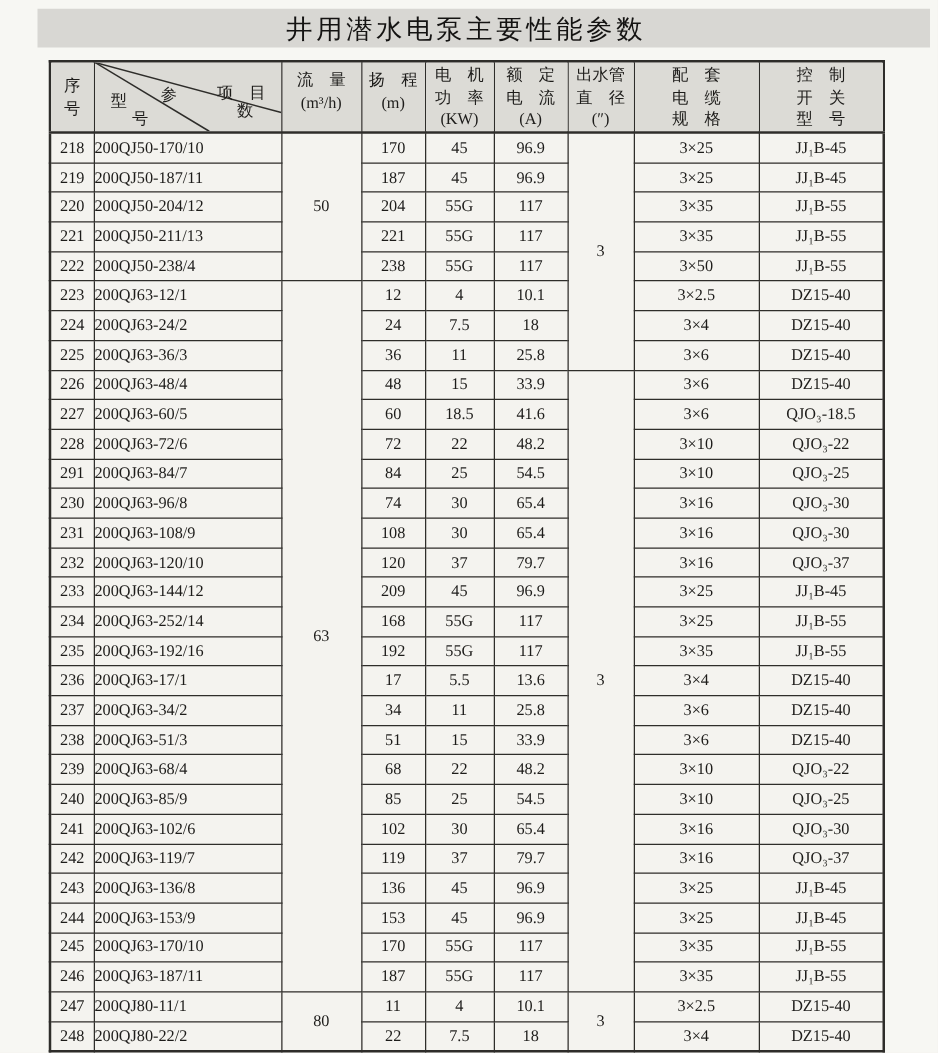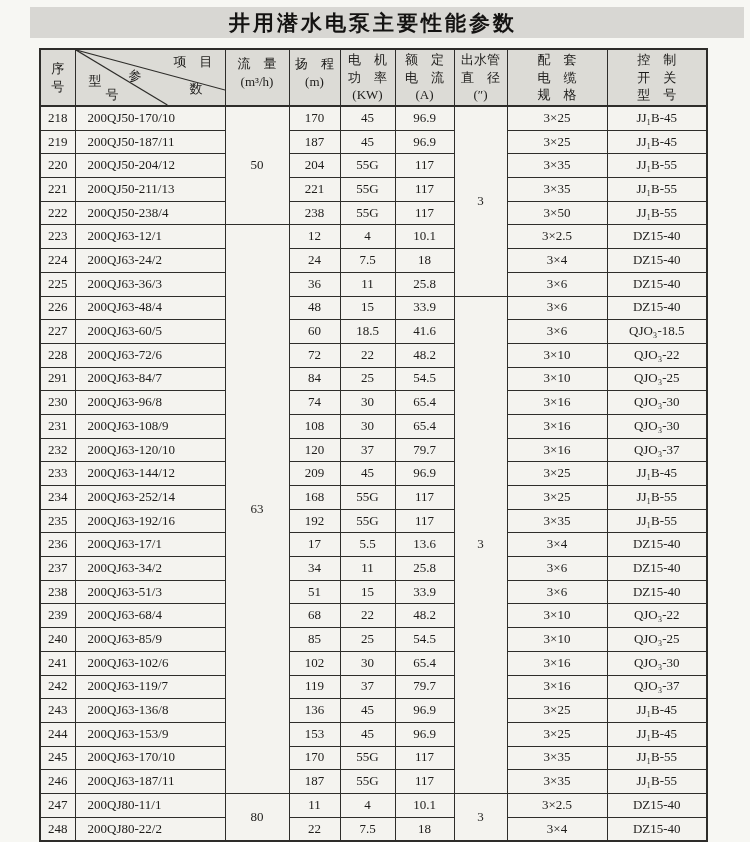--- a/index.html
+++ b/index.html
@@ -9,21 +9,21 @@
     font-family:"Liberation Serif","DejaVu Serif",serif;
     color:#1d1c1a;
   }
   .title-band{
     position:absolute;left:30px;top:7px;width:714px;height:31px;
     background:#d8d7d3;
     display:flex;align-items:center;justify-content:center;
   }
   .title-text{
     font-family:"DejaVu Sans","Liberation Sans",sans-serif;
-    font-weight:bold;font-size:21px;letter-spacing:3px;color:#141312;
+    font-weight:normal;font-size:21px;letter-spacing:3px;color:#141312;
     padding-right:28px;white-space:nowrap;
   }
   table.spec{
     position:absolute;left:39px;top:48px;
     border-collapse:collapse;table-layout:fixed;
     border:2px solid #2e2d2a;
     background:#f4f3ef;
   }
   th,td{
     border:1px solid #2e2d2a;
@@ -37,25 +37,25 @@
     font-weight:normal;position:relative;
   }
   thead{border-bottom:2px solid #2e2d2a;}
   .hc{
     white-space:pre-line;
     display:flex;flex-direction:column;justify-content:center;align-items:center;
     height:100%;font-size:13px;line-height:1.35;
   }
   .hc.spread{justify-content:space-between;padding:5px 0;box-sizing:border-box;}
   td{height:22.7px;background:#f4f3ef;}
-  td.c-model{text-align:left;padding-left:12px;}
+  td.c-model{text-align:left;padding-left:0;}
   .diag{padding:0;}
   .diag svg{position:absolute;left:0;top:0;width:100%;height:100%;}
   .diag span{position:absolute;font-size:13px;white-space:nowrap;}
-  .dg-item{right:12px;top:5px;}
+  .dg-item{right:12px;top:17px;}
   .dg-can{left:53px;top:19px;}
   .dg-shu{left:114px;top:32px;}
   .dg-xing{left:13px;top:24px;}
   .dg-hao{left:30px;top:38px;}
 </style>
 </head>
 <body>
 
 <div class="title-band">
   <div class="title-text">井用潜水电泵主要性能参数</div>

